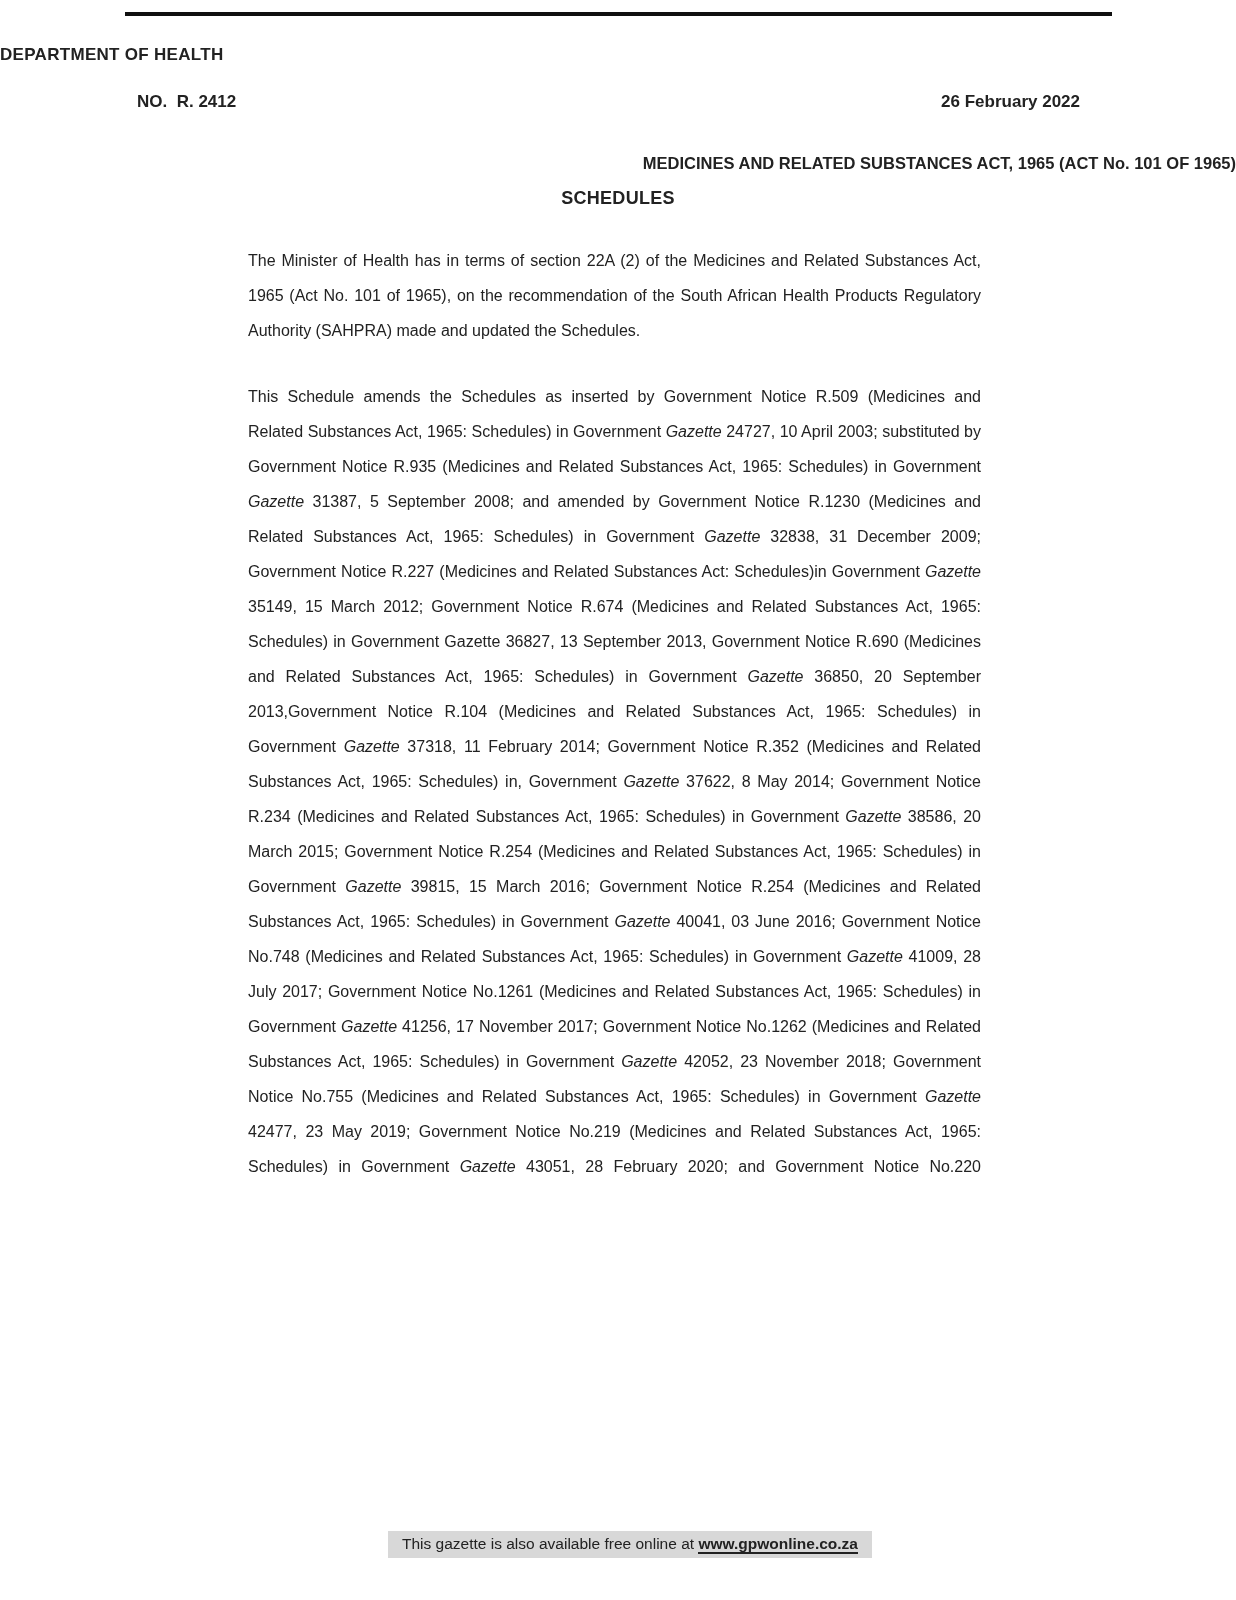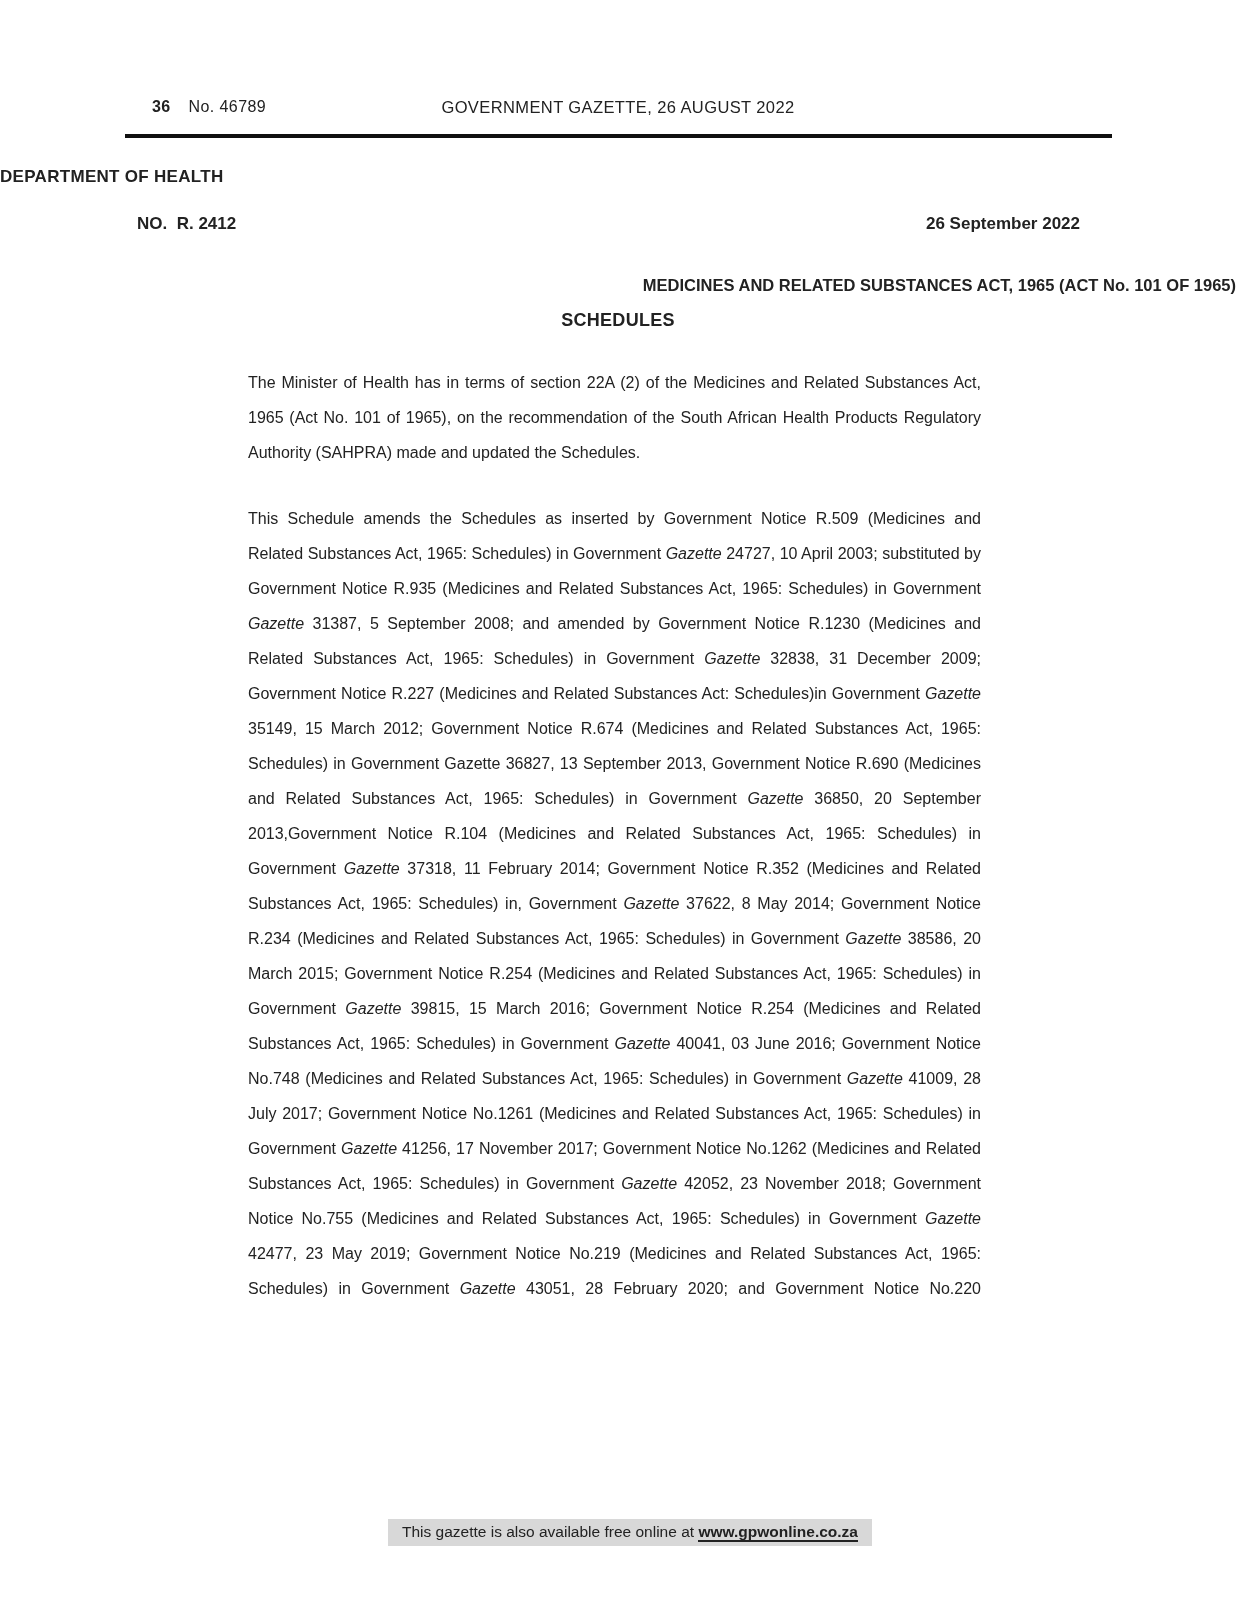--- a/index.html
+++ b/index.html
@@ -105,32 +105,28 @@
     text-decoration:none;
     border-bottom:2px solid var(--text);
     cursor:pointer;
   }
 </style>
 </head>
 <body>
 
 <div class="page">
 
-  <div class="masthead">
-    <div class="masthead-left"><span class="pgnum">36</span><span>No. 46789</span></div>
-    <div class="masthead-center">GOVERNMENT GAZETTE, 26 AUGUST 2022</div>
-  </div>
 
   <div class="rule"></div>
 
   <div class="department">DEPARTMENT OF HEALTH</div>
 
   <div class="notice-row">
     <span class="notice-number">NO.  R. 2412</span>
-    <span class="notice-date">26 September 2022</span>
+    <span class="notice-date">26 February 2022</span>
   </div>
 
   <div class="act-title">MEDICINES AND RELATED SUBSTANCES ACT, 1965 (ACT No. 101 OF 1965)</div>
   <div class="act-subtitle">SCHEDULES</div>
 
   <div class="body-col">
     <p class="para1">The Minister of Health has in terms of section 22A (2) of the Medicines and Related Substances Act, 1965 (Act No. 101 of 1965), on the recommendation of the South African Health Products Regulatory Authority (SAHPRA) made and updated the Schedules.</p>
     <p class="para2"><span>This Schedule amends the Schedules as inserted by Government Notice R.509 (Medicines and Related Substances Act, 1965: Schedules) in Government </span><span style="font-style: italic;">Gazette</span><span> 24727, 10 April 2003; substituted by Government Notice R.935 (Medicines and Related Substances Act, 1965: Schedules) in Government </span><span style="font-style: italic;">Gazette</span><span> 31387, 5 September 2008; and amended by Government Notice R.1230 (Medicines and Related Substances Act, 1965: Schedules) in Government </span><span style="font-style: italic;">Gazette</span><span> 32838, 31 December 2009; Government Notice R.227 (Medicines and Related Substances Act: Schedules)in Government </span><span style="font-style: italic;">Gazette</span><span> 35149, 15 March 2012; Government Notice R.674 (Medicines and Related Substances Act, 1965: Schedules) in Government Gazette 36827, 13 September 2013, Government Notice R.690 (Medicines and Related Substances Act, 1965: Schedules) in Government </span><span style="font-style: italic;">Gazette</span><span> 36850, 20 September 2013,Government Notice R.104 (Medicines and Related Substances Act, 1965: Schedules) in Government </span><span style="font-style: italic;">Gazette</span><span> 37318, 11 February 2014; Government Notice R.352 (Medicines and Related Substances Act, 1965: Schedules) in, Government </span><span style="font-style: italic;">Gazette</span><span> 37622, 8 May 2014; Government Notice R.234 (Medicines and Related Substances Act, 1965: Schedules) in Government </span><span style="font-style: italic;">Gazette</span><span> 38586, 20 March 2015; Government Notice R.254 (Medicines and Related Substances Act, 1965: Schedules) in Government </span><span style="font-style: italic;">Gazette</span><span> 39815, 15 March 2016; Government Notice R.254 (Medicines and Related Substances Act, 1965: Schedules) in Government </span><span style="font-style: italic;">Gazette</span><span> 40041, 03 June 2016;  Government Notice No.748 (Medicines and Related Substances Act, 1965: Schedules) in Government </span><span style="font-style: italic;">Gazette</span><span> 41009, 28 July 2017; Government Notice No.1261 (Medicines and Related Substances Act, 1965: Schedules) in Government </span><span style="font-style: italic;">Gazette</span><span> 41256, 17 November 2017; Government Notice No.1262 (Medicines and Related Substances Act, 1965: Schedules) in Government </span><span style="font-style: italic;">Gazette</span><span> 42052, 23 November 2018; Government Notice No.755 (Medicines and Related Substances Act, 1965: Schedules) in Government </span><span style="font-style: italic;">Gazette</span><span> 42477, 23 May 2019; Government Notice No.219 (Medicines and Related Substances Act, 1965: Schedules) in Government </span><span style="font-style: italic;">Gazette</span><span> 43051, 28 February 2020; and Government Notice No.220</span></p>
   </div>
 

